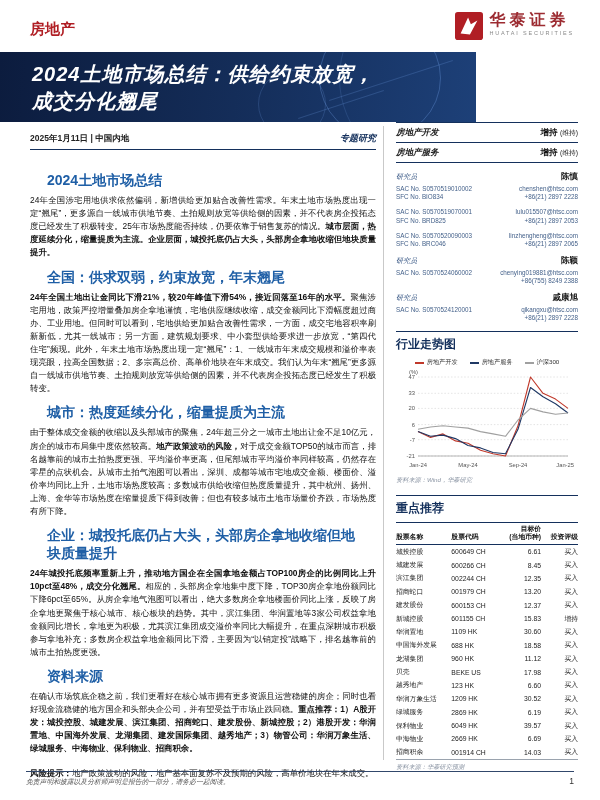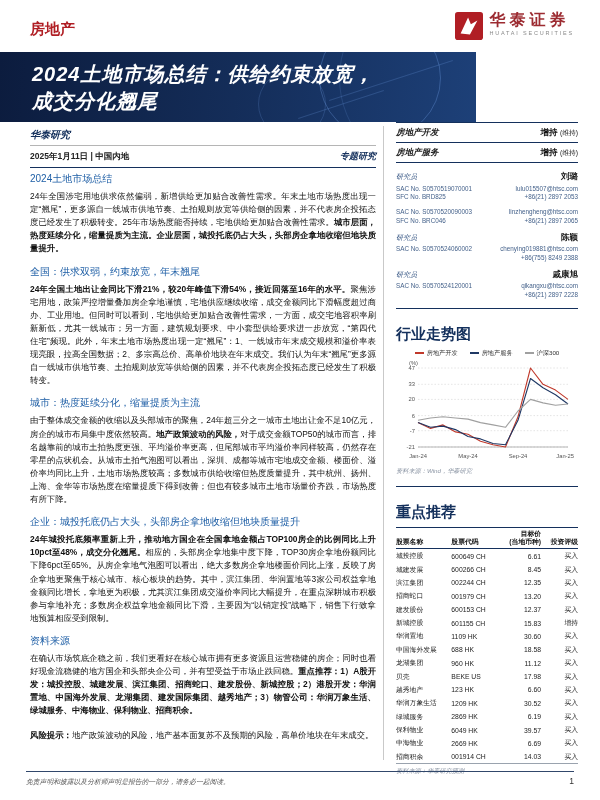--- a/index.html
+++ b/index.html
@@ -29,21 +29,21 @@
 
   
   .masthead{position:absolute;top:128px;left:30px;width:346px}
   .mh-research{font-size:10px;font-weight:bold;font-style:italic;color:#14305c;padding-bottom:3px;border-bottom:.5px solid #b5b5b5}
   .mh-row{display:flex;justify-content:space-between;align-items:center;padding:4px 0 4px;border-bottom:1.5px solid #14305c}
   .mh-date{font-size:8.5px;font-weight:bold;color:#222}
   .mh-type{font-size:9px;font-weight:bold;font-style:italic;color:#14305c}
 
   
   .main{position:absolute;top:172px;left:30px;width:346px}
-  .sec-h{color:#1f5fa6;font-weight:normal;font-size:10px;margin:9px 0 4px}
+  .sec-h{color:#1f5fa6;font-weight:bold;font-size:14px;margin:9px 17px 4px}
   .main .sec-h:first-child{margin-top:0}
   .body-p{font-size:8.4px;line-height:1.56;text-align:justify;color:#111;margin:0 0 3px}
   .body-p b{font-weight:bold}
   .risk{margin-top:11px;font-size:8.4px;line-height:1.55;text-align:justify;color:#111}
   .risk b{font-weight:bold}
 
   
   .divider-v{position:absolute;top:126px;left:383px;height:634px;width:0;border-left:.5px solid #c9c9c9}
 
   
@@ -54,21 +54,21 @@
   .rating-val{font-size:8.5px;font-weight:bold;color:#111;white-space:nowrap}
   .rating-status{font-size:6.8px;font-weight:normal;color:#222}
 
   .analysts{margin-top:8px}
   .analyst{margin-bottom:8px}
   .a-top{display:flex;justify-content:space-between;align-items:baseline}
   .a-role{font-size:7px;font-style:italic;color:#2d4e7e}
   .a-name{font-size:8.5px;font-weight:bold;color:#1a1a1a}
   .a-line{display:flex;justify-content:space-between;font-size:6.3px;color:#44618a;margin-top:1.5px}
 
-  .side-h{margin-top:10px;border-top:1px solid #14305c;padding-top:16px;font-size:15px;font-weight:bold;color:#14305c}
+  .side-h{margin-top:10px;border-top:1px solid #14305c;padding-top:4px;font-size:12px;font-weight:bold;color:#14305c}
   .chart{margin-top:5px}
   .legend{display:flex;flex-wrap:wrap;justify-content:center;column-gap:12px;row-gap:1px;font-size:6.2px;color:#333}
   .legend-item{display:flex;align-items:center;gap:3px}
   .legend-swatch{display:inline-block;width:9px;height:2px}
   .source{font-size:6.2px;font-style:italic;color:#8a94a3;margin-top:3px}
 
   .rec-table{width:100%;border-collapse:collapse;margin-top:5px;font-size:6.8px}
   .rec-table th{border-top:1px solid #14305c;border-bottom:1px solid #14305c;padding:2px 0;font-weight:bold;vertical-align:bottom;color:#111;line-height:1.25}
   .rec-table td{padding:1.7px 0;color:#222}
   .rec-table tr:last-child td{border-bottom:.5px solid #9aa3ae}
@@ -105,36 +105,35 @@
     <div class="deco-circle c3"></div>
     <div class="deco-line l1"></div>
     <div class="deco-line l2"></div>
     <div class="banner-title">
       <div>2024土地市场总结：供给约束放宽，</div>
       <div>成交分化翘尾</div>
     </div>
   </div>
 
   <div class="masthead">
-    <div class="mh-research">华泰研究</div>
     <div class="mh-row">
       <span class="mh-date">2025年1月11日 | 中国内地</span>
       <span class="mh-type">专题研究</span>
     </div>
   </div>
 
   <div class="main">
       <div class="sec-h">2024土地市场总结</div>
-      <p class="body-p"><span>24年全国涉宅用地供求依然偏弱，新增供给更加贴合改善性需求。年末土地市场热度出现一定“翘尾”，更多源自一线城市供地节奏、土拍规则放宽等供给侧的因素，并不代表房企投拓态度已经发生了积极转变。25年市场热度能否持续，宅地供给更加贴合改善性需求。</span><b>城市层面，热度延续分化，缩量提质为主流。企业层面，城投托底仍占大头，头部房企拿地收缩但地块质量提升。</b></p>
+      <p class="body-p"><span>24年全国涉宅用地供求依然偏弱，新增供给更加贴合改善性需求。年末土地市场热度出现一定“翘尾”，更多源自一线城市供地节奏、土拍规则放宽等供给侧的因素，并不代表房企投拓态度已经发生了积极转变。25年市场热度能否持续，仍要依靠于销售复苏的情况。</span><b>城市层面，热度延续分化，缩量提质为主流。企业层面，城投托底仍占大头，头部房企拿地收缩但地块质量提升。</b></p>
       <div class="sec-h">全国：供求双弱，约束放宽，年末翘尾</div>
       <p class="body-p"><b>24年全国土地出让金同比下滑21%，较20年峰值下滑54%，接近回落至16年的水平。</b><span>聚焦涉宅用地，政策严控增量叠加房企拿地谨慎，宅地供应继续收缩，成交金额同比下滑幅度超过商办、工业用地。但同时可以看到，宅地供给更加贴合改善性需求，一方面，成交宅地容积率刷新新低，尤其一线城市；另一方面，建筑规划要求、中小套型供给要求进一步放宽，“第四代住宅”频现。此外，年末土地市场热度出现一定“翘尾”：1、一线城市年末成交规模和溢价率表现亮眼，拉高全国数据；2、多宗高总价、高单价地块在年末成交。我们认为年末“翘尾”更多源自一线城市供地节奏、土拍规则放宽等供给侧的因素，并不代表房企投拓态度已经发生了积极转变。</span></p>
       <div class="sec-h">城市：热度延续分化，缩量提质为主流</div>
       <p class="body-p"><span>由于整体成交金额的收缩以及头部城市的聚焦，24年超三分之一城市土地出让金不足10亿元，房企的城市布局集中度依然较高。</span><b>地产政策波动的风险，</b><span>对于成交金额TOP50的城市而言，排名越靠前的城市土拍热度更强、平均溢价率更高，但尾部城市平均溢价率同样较高，仍然存在零星的点状机会。从城市土拍气泡图可以看出，深圳、成都等城市宅地成交金额、楼面价、溢价率均同比上升，土地市场热度较高；多数城市供给收缩但热度质量提升，其中杭州、扬州、上海、金华等市场热度在缩量提质下得到改善；但也有较多城市土地市场量价齐跌，市场热度有所下降。</span></p>
       <div class="sec-h">企业：城投托底仍占大头，头部房企拿地收缩但地块质量提升</div>
-      <p class="body-p"><b>24年城投托底频率重新上升，推动地方国企在全国拿地金额占TOP100房企的比例同比上升10pct至48%，成交分化翘尾。</b><span>相应的，头部房企拿地集中度下降，TOP30房企拿地份额同比下降6pct至65%。从房企拿地气泡图可以看出，绝大多数房企拿地楼面价同比上涨，反映了房企拿地更聚焦于核心城市、核心板块的趋势。其中，滨江集团、华润置地等3家公司权益拿地金额同比增长，拿地更为积极，尤其滨江集团成交溢价率同比大幅提升，在重点深耕城市积极参与拿地补充；多数房企权益拿地金额同比下滑，主要因为“以销定投”战略下，销售下行致拿地预算相应受到限制。</span></p>
+      <p class="body-p"><b>24年城投托底频率重新上升，推动地方国企在全国拿地金额占TOP100房企的比例同比上升10pct至48%，成交分化翘尾。</b><span>相应的，头部房企拿地集中度下降，TOP30房企拿地份额同比下降6pct至65%。从房企拿地气泡图可以看出，绝大多数房企拿地楼面价同比上涨，反映了房企拿地更聚焦于核心城市、核心板块的趋势。其中，滨江集团、华润置地等3家公司权益拿地金额同比增长，拿地更为积极，尤其滨江集团成交溢价率同比大幅提升，在重点深耕城市积极参与拿地补充；多数房企权益拿地金额同比下滑，主要因为“以销定投”战略下，排名越靠前的城市土拍热度更强。</span></p>
       <div class="sec-h">资料来源</div>
       <p class="body-p"><span>在确认市场筑底企稳之前，我们更看好在核心城市拥有更多资源且运营稳健的房企；同时也看好现金流稳健的地方国企和头部央企公司，并有望受益于市场止跌回稳。</span><b>重点推荐：1）A股开发：城投控股、城建发展、滨江集团、招商蛇口、建发股份、新城控股；2）港股开发：华润置地、中国海外发展、龙湖集团、建发国际集团、越秀地产；3）物管公司：华润万象生活、绿城服务、中海物业、保利物业、招商积余。</b></p>
       <p class="risk"><b>风险提示：</b><span>地产政策波动的风险，地产基本面复苏不及预期的风险，高单价地块在年末成交。</span></p>
     </div>
   <div class="main" style="top:auto"></div>
 
   <div class="divider-v"></div>
 
   <div class="sidebar">
 
@@ -146,22 +145,32 @@
       <div class="rating-row">
         <span class="rating-label">房地产服务</span>
         <span class="rating-val"><span>增持</span> <span class="rating-status">(维持)</span></span>
       </div>
     </div>
 
     <div class="analysts">
         <div class="analyst">
           <div class="a-top">
             <span class="a-role">研究员</span>
-            <span class="a-name">刘璐</span>
-          </div>
+            <span class="a-name">陈慎</span>
+          </div>
+          <div class="a-line">
+            <span>SAC No. S0570519010002</span>
+            <span>chenshen@htsc.com</span>
+          </div>
+          <div class="a-line">
+            <span>SFC No. BIO834</span>
+            <span>+86(21) 2897 2228</span>
+          </div>
+        </div>
+        <div class="analyst">
           <div class="a-line">
             <span>SAC No. S0570519070001</span>
             <span>lulu015507@htsc.com</span>
           </div>
           <div class="a-line">
             <span>SFC No. BRD825</span>
             <span>+86(21) 2897 2053</span>
           </div>
         </div>
         <div class="analyst">

